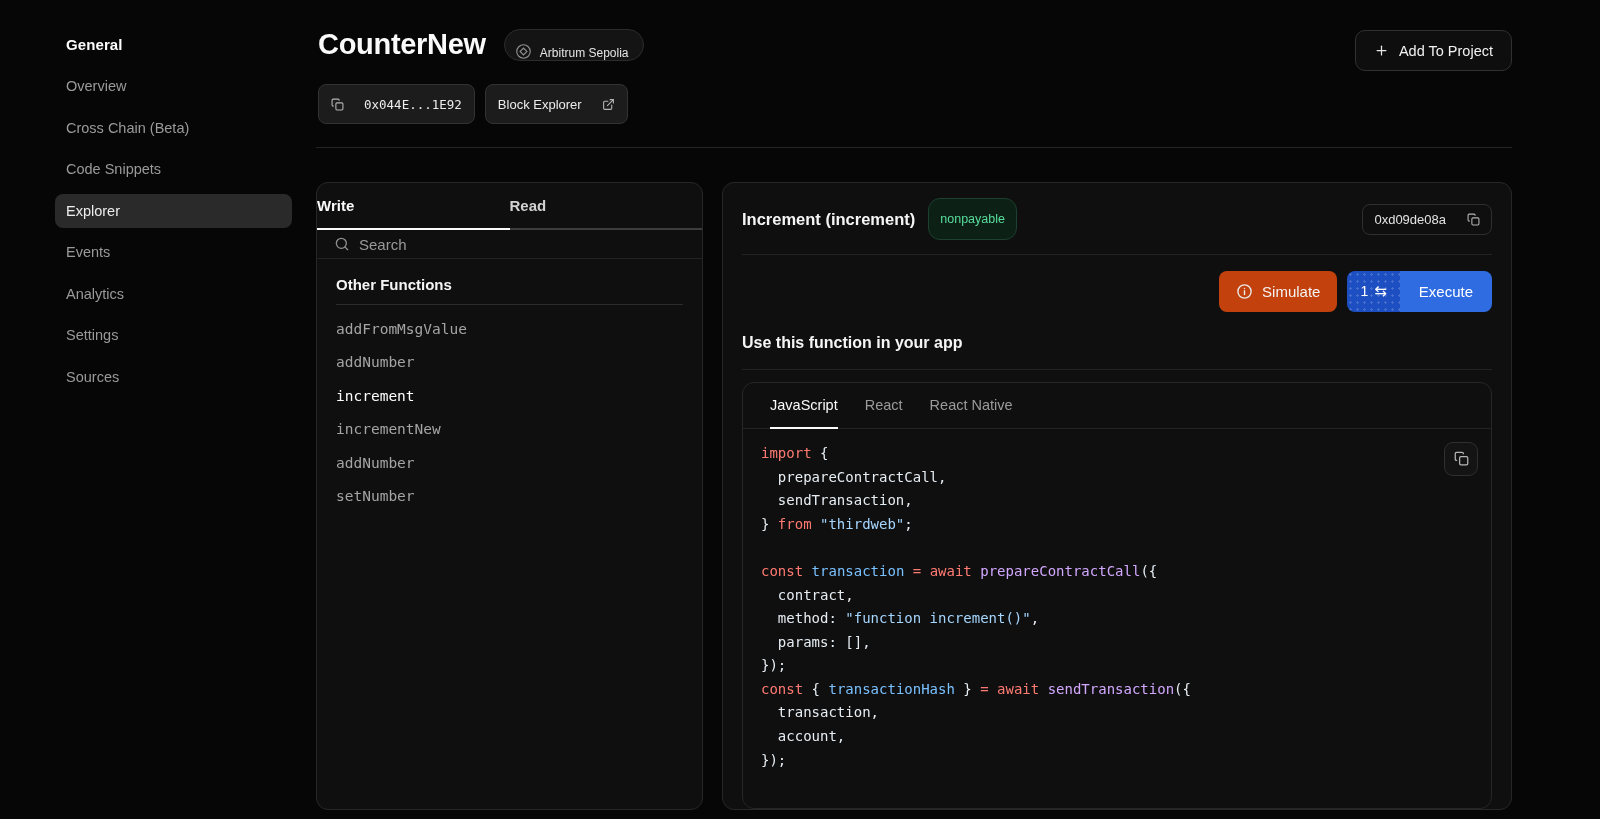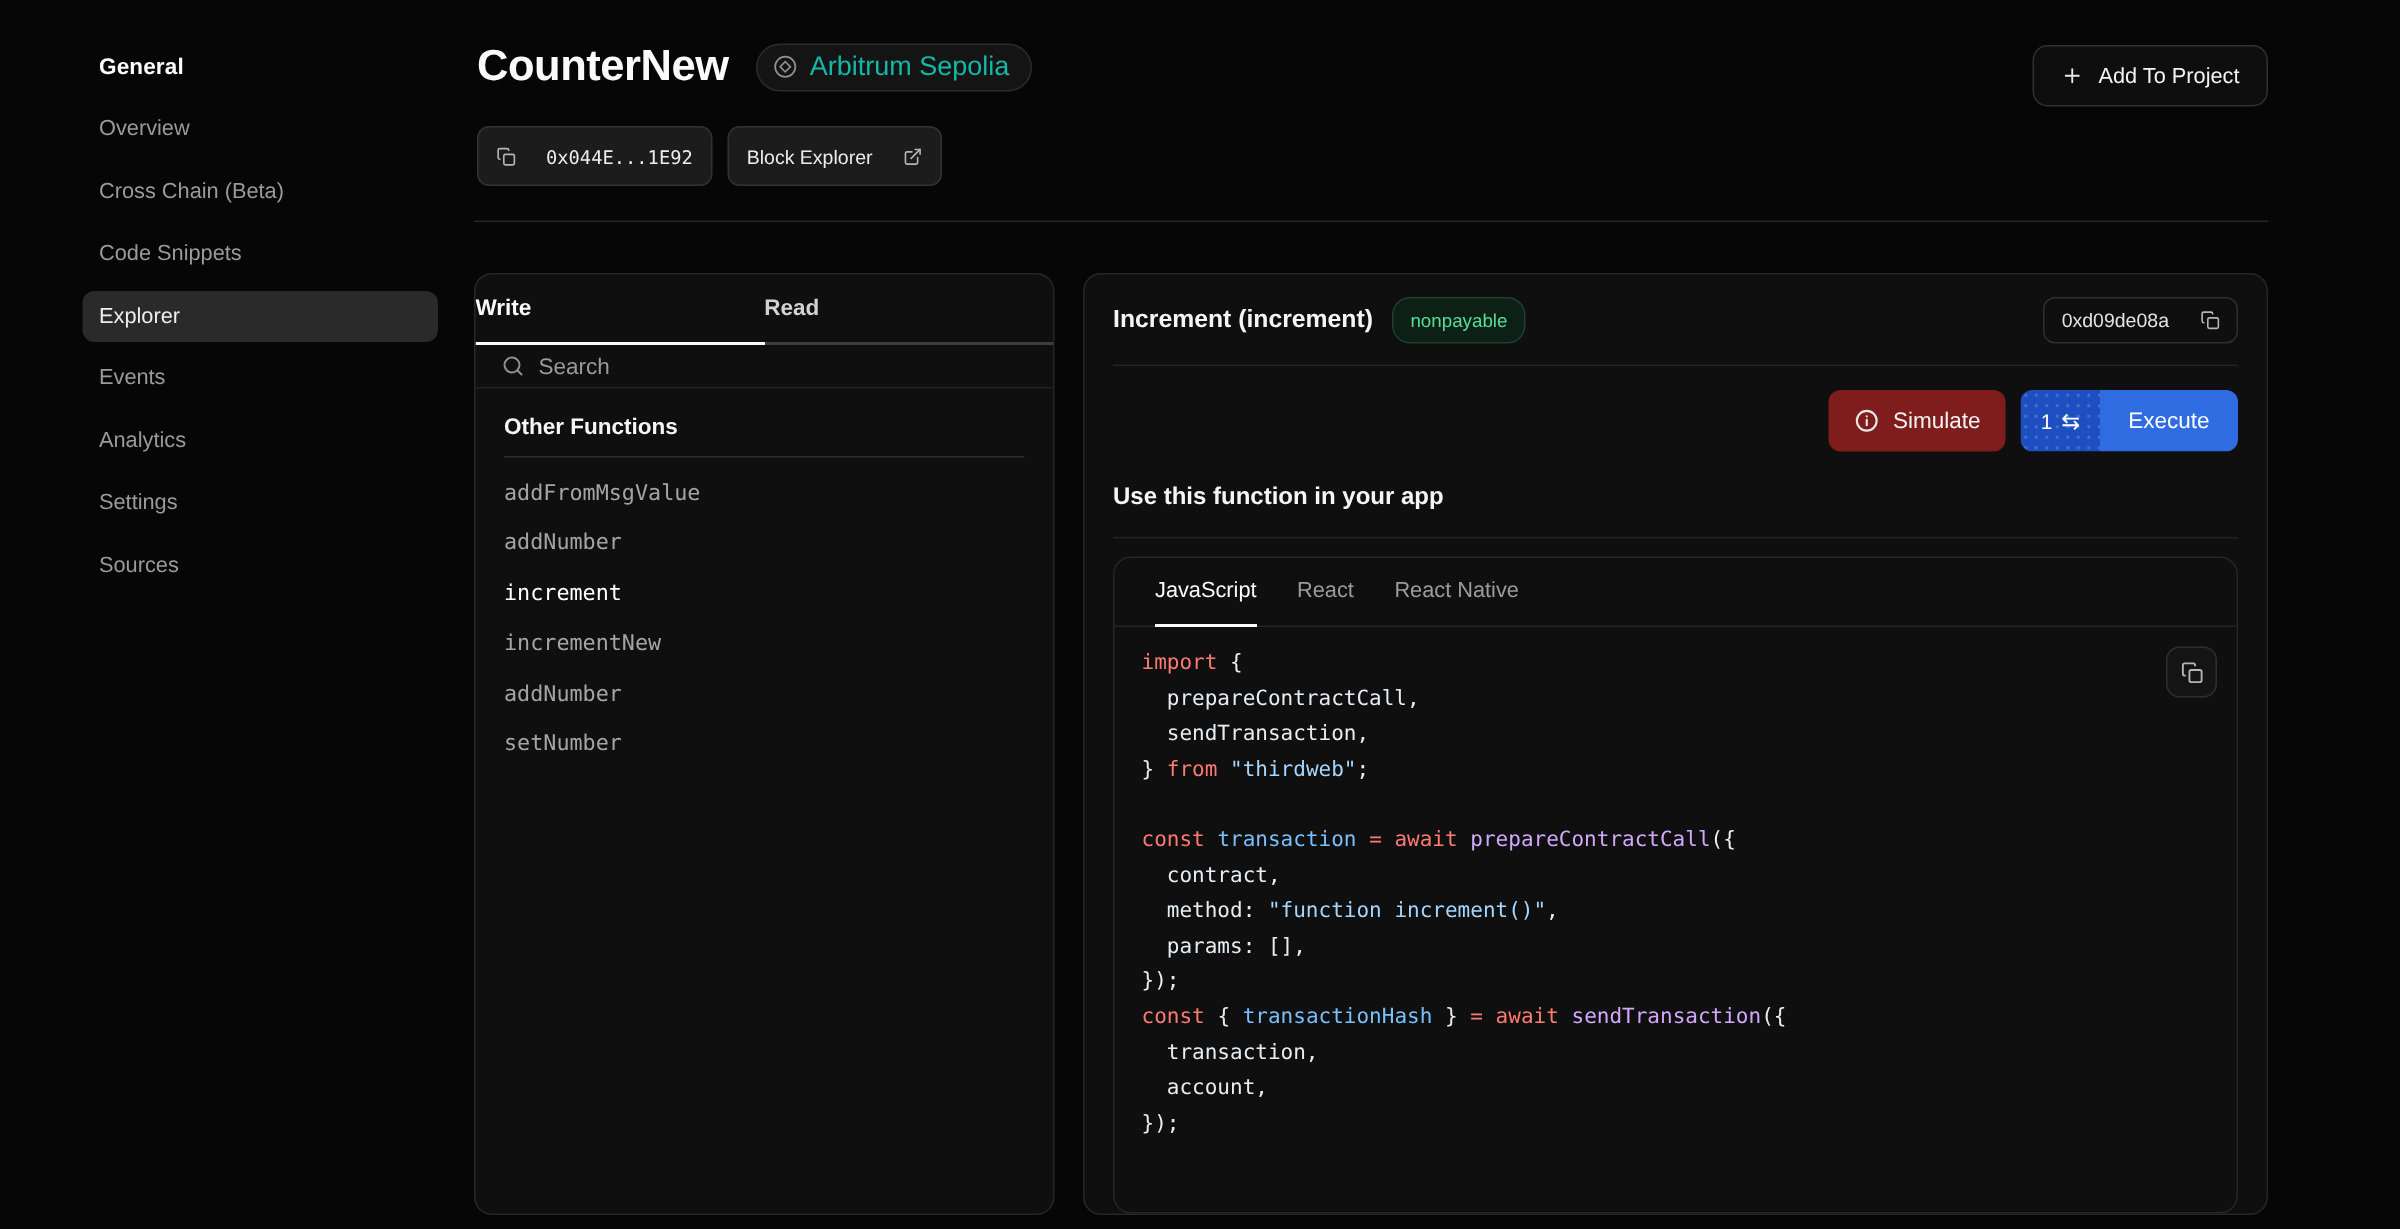--- a/index.html
+++ b/index.html
@@ -17,21 +17,21 @@
   .sidebar { position:absolute; left:0; top:0; width:316px; height:100%; }
   .sidebar-section { position:absolute; left:66px; top:36px; font-size:15px; font-weight:700; color:#fdfdfd; letter-spacing:.1px; }
   .side-nav { position:absolute; left:55px; top:69px; width:237px; list-style:none; display:flex; flex-direction:column; gap:7.5px; }
   .side-item { height:34px; display:flex; align-items:center; padding-left:11px; border-radius:8px; font-size:14.5px; color:#9a9a9a; cursor:pointer; }
   .side-item.active { background:#2a2a2a; color:#ededed; }
 
   
   .main { position:absolute; left:318px; top:0; width:1194px; height:100%; }
   .title-row { position:absolute; left:0; top:28px; display:flex; align-items:center; gap:18px; }
   .page-title { font-size:29px; font-weight:700; color:#fafafa; letter-spacing:-.3px; }
-  .network-badge { display:flex; align-items:center; gap:8px; height:32px; padding:0 14px 0 10px; border:1px solid #2c2c2c; background:#141414; border-radius:16px; font-size:18px; color:#14b8a6; cursor:pointer; }
+  .network-badge { display:flex; align-items:flex-end; gap:8px; height:32px; padding:0 14px 0 10px; border:1px solid #2c2c2c; background:#141414; border-radius:16px; font-size:12px; color:#e5e5e5; cursor:pointer; }
   .add-project-btn { position:absolute; right:0; top:30px; height:41px; display:flex; align-items:center; gap:10px; padding:0 18px; border:1px solid #313131; background:#0e0e0e; border-radius:10px; font-size:14.5px; font-weight:500; color:#f2f2f2; cursor:pointer; }
 
   .chip-row { position:absolute; left:0; top:84px; display:flex; gap:10px; }
   .chip { height:40px; display:flex; align-items:center; gap:20px; padding:0 12px; border:1px solid #323232; background:#1c1c1c; border-radius:8px; font-size:13px; color:#ececec; cursor:pointer;text-align:center; }
   .chip.mono { font-family:"DejaVu Sans Mono", monospace; font-size:12.5px; }
 
   .top-divider { position:absolute; left:-2px; top:147px; width:1196px; height:1px; background:#242424; }
 
   .panels { position:absolute; left:-2px; top:182px; width:1196px; height:628px; display:flex; gap:19px; }
   .panel { background:#0f0f0f; border:1px solid #272727; border-radius:12px; overflow:hidden; }
@@ -47,25 +47,25 @@
   .search-input::placeholder { color:#9a9a9a; }
   .fn-group { padding:17px 19px 0 19px; }
   .fn-group-title { font-size:15px; font-weight:700; color:#f5f5f5; padding-bottom:11px; border-bottom:1px solid #2c2c2c; }
   .fn-list { list-style:none; margin-top:7px; }
   .fn-item { height:33.5px; display:flex; align-items:center; font-family:"DejaVu Sans Mono", monospace; font-size:14.5px; color:#a4a4a4; cursor:pointer; border-radius:6px; }
   .fn-item.selected { color:#ffffff; }
 
   
   .detail-header { display:flex; align-items:center; gap:13px; padding:15px 19px 14px 19px; }
   .detail-title { font-size:16.5px; font-weight:600; color:#f5f5f5; }
-  .state-badge { height:31px; display:flex; align-items:center; padding:0 11px; border-radius:12px; font-size:12.5px; font-weight:500; color:#58dd9c; background:#0c2015; border:1px solid #1d4030; }
+  .state-badge { height:42px; display:flex; align-items:center; padding:0 11px; border-radius:12px; font-size:12.5px; font-weight:500; color:#58dd9c; background:#0c2015; border:1px solid #1d4030; }
   .selector-chip { margin-left:auto; height:31px; display:flex; align-items:center; gap:21px; padding:0 11px; border:1px solid #2f2f2f; border-radius:8px; font-size:13px; color:#e3e3e3; background:transparent; cursor:pointer; }
   .inset-divider { height:1px; background:#232323; margin:0 19px; }
   .sim-row { display:flex; justify-content:flex-end; gap:10px; padding:16px 19px 0 19px; }
-  .simulate-btn { height:41px; display:flex; align-items:center; gap:9px; padding:0 17px; border-radius:8px; background:#7f1d1d; border:none; font-size:15px; font-weight:500; color:#f3f3f3; font-family:"Liberation Sans", sans-serif; cursor:pointer; }
+  .simulate-btn { height:41px; display:flex; align-items:center; gap:9px; padding:0 17px; border-radius:8px; background:#c2410c; border:none; font-size:15px; font-weight:500; color:#f3f3f3; font-family:"Liberation Sans", sans-serif; cursor:pointer; }
   .exec-group { height:41px; display:flex; border-radius:8px; overflow:hidden; cursor:pointer; }
   .exec-queue { display:flex; align-items:center; gap:6px; padding:0 13px; background:#1d4fc2; color:#fff; font-size:14px; background-image:radial-gradient(circle, rgba(255,255,255,.18) 1px, transparent 1.3px); background-size:7px 7px; }
   .exec-queue .swap { font-family:"DejaVu Sans", sans-serif; font-size:15px; }
   .exec-main { display:flex; align-items:center; padding:0 19px; background:#2f6ce2; color:#fff; font-size:15px; font-weight:500; }
   .usage-heading { padding:22px 19px 0 19px; font-size:16px; font-weight:600; color:#f5f5f5; }
   .usage-divider { height:1px; background:#232323; margin:17px 19px 0 19px; }
 
   .code-card { margin:12px 19px 0 19px; border:1px solid #262626; border-radius:12px; height:440px; position:relative; }
   .code-tabs { display:flex; gap:27px; padding:0 27px; height:46px; border-bottom:1px solid #242424; }
   .code-tab { display:flex; align-items:center; font-size:14.5px; color:#9b9b9b; border-bottom:2px solid transparent; margin-bottom:-1px; cursor:pointer; }

